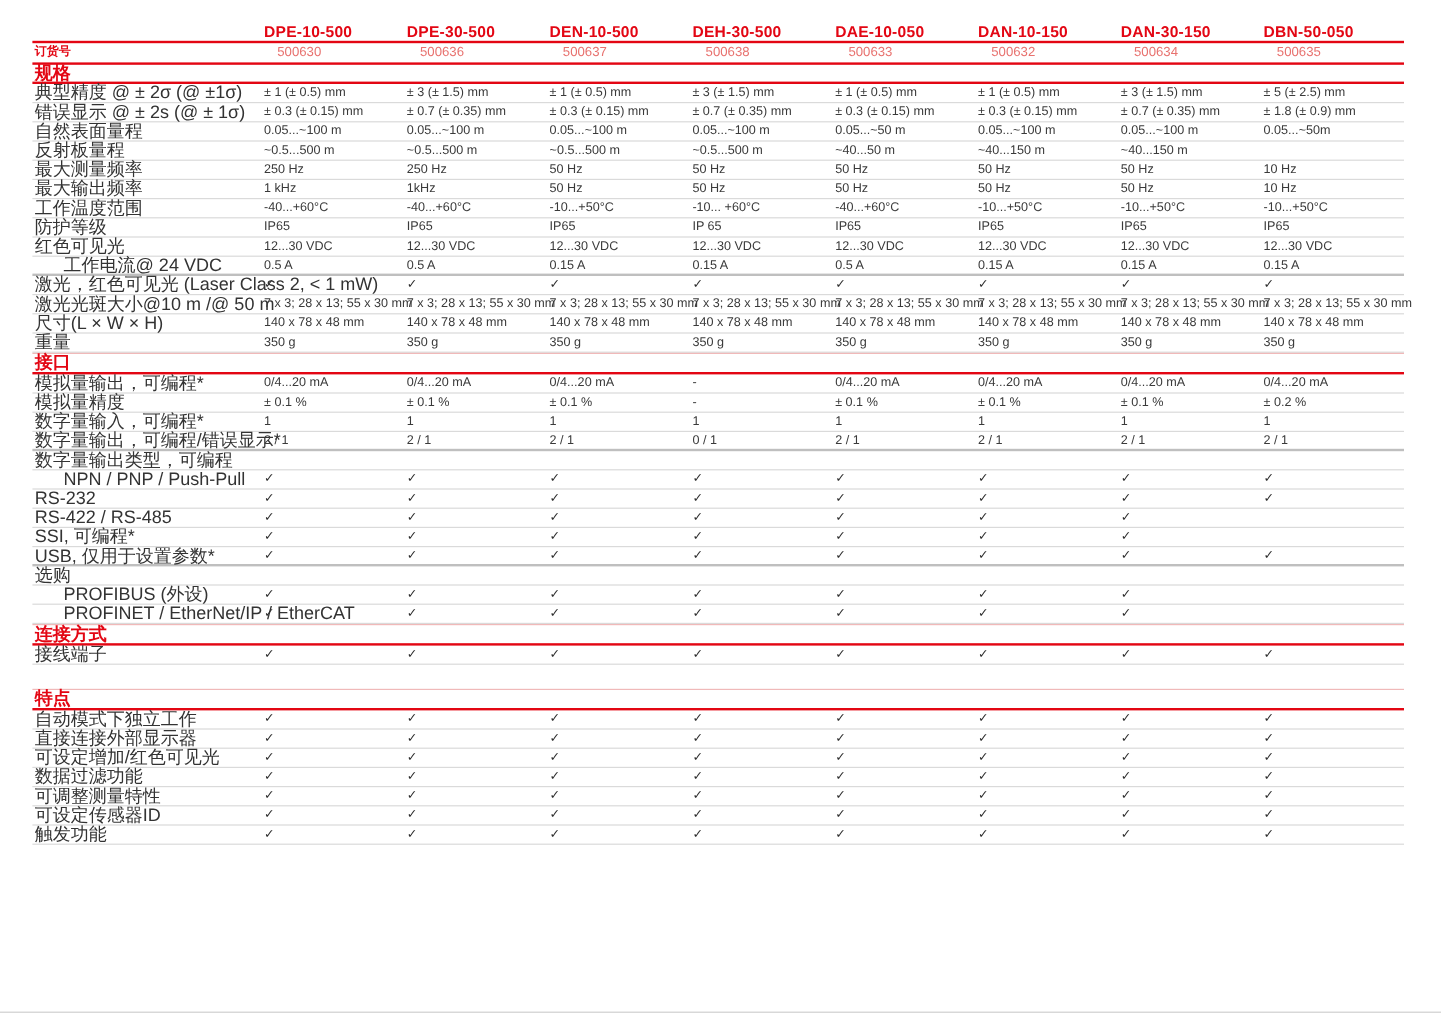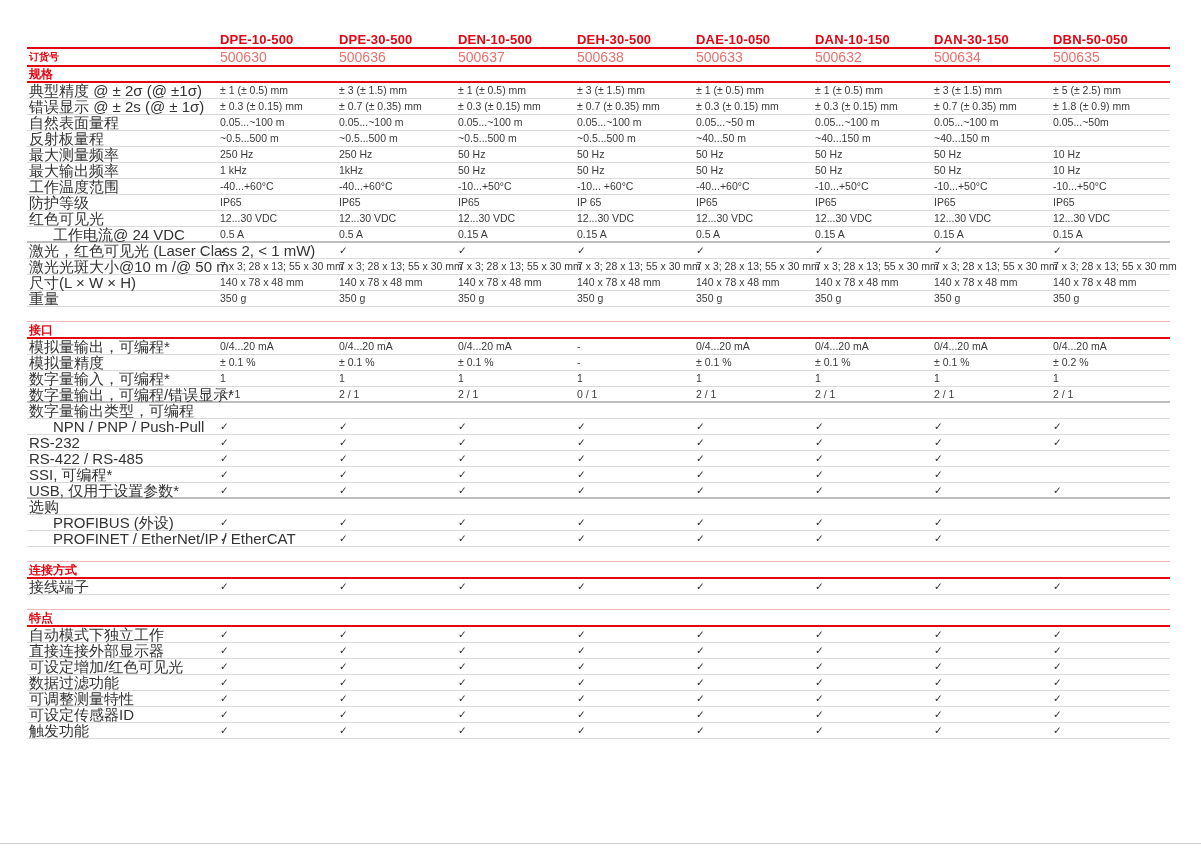--- a/index.html
+++ b/index.html
@@ -9,35 +9,35 @@
     --row-line:#dadada;
     --strong-line:#bfbfbf;
     --txt:#3a3a3a;
   }
   *{box-sizing:border-box;}
   html,body{margin:0;padding:0;}
   body{
     width:1201px;height:849px;background:#ffffff;position:relative;overflow:hidden;
     font-family:"Liberation Sans","DejaVu Sans",sans-serif;color:var(--txt);
   }
-  .table{position:absolute;left:27px;top:33px;width:1143px;}
+  .table{position:absolute;left:27px;top:20px;width:1143px;}
   .row{display:grid;grid-template-columns:191px repeat(8,119px);align-items:center;}
   .cell{white-space:nowrap;overflow:visible;padding-left:2px;font-size:10.5px;line-height:1;}
   .header-row{height:16px;border-bottom:2px solid var(--red);align-items:end;}
   .header-row .cell{font-size:13px;font-weight:bold;color:var(--red);padding-bottom:2px;letter-spacing:.2px;}
   .order-row{height:18px;border-bottom:2px solid var(--red);}
   .order-row .label-cell{color:var(--red);font-weight:bold;font-size:10px;}
-  .order-row .cell{color:var(--light-red);font-size:14px;}
-  .section{margin-top:14px;}
+  .order-row .cell{color:var(--light-red);font-size:11px;margin-left:11px;}
+  .section{}
   .section.first{margin-top:0;}
-  .section.gap-lg{}
+  .section.gap-lg{margin-top:20px;}
   .title-row{height:18px;border-top:1px solid var(--pink-line);border-bottom:2px solid var(--red);
     display:flex;align-items:center;}
   .section.first .title-row{border-top:none;height:16px;}
-  .title-row span{font-size:12px;font-weight:bold;color:var(--red);padding-left:2px;line-height:1;}
+  .title-row span{font-size:15px;font-weight:bold;color:var(--red);padding-left:2px;line-height:1;}
   .data-row{height:16px;border-bottom:1px solid var(--row-line);}
   .data-row.strong{border-bottom:2px solid var(--strong-line);}
   .label-cell{white-space:nowrap;overflow:visible;padding-left:2px;font-size:15px;line-height:1;color:#333;}
   .label-cell.indent{padding-left:26px;}
   .check{font-size:10.5px;color:#2e2e2e;}
   .footer-line{position:absolute;left:0;top:843px;width:1201px;border-top:1px solid #cfcfcf;}
 </style>
 </head>
 <body>
 

